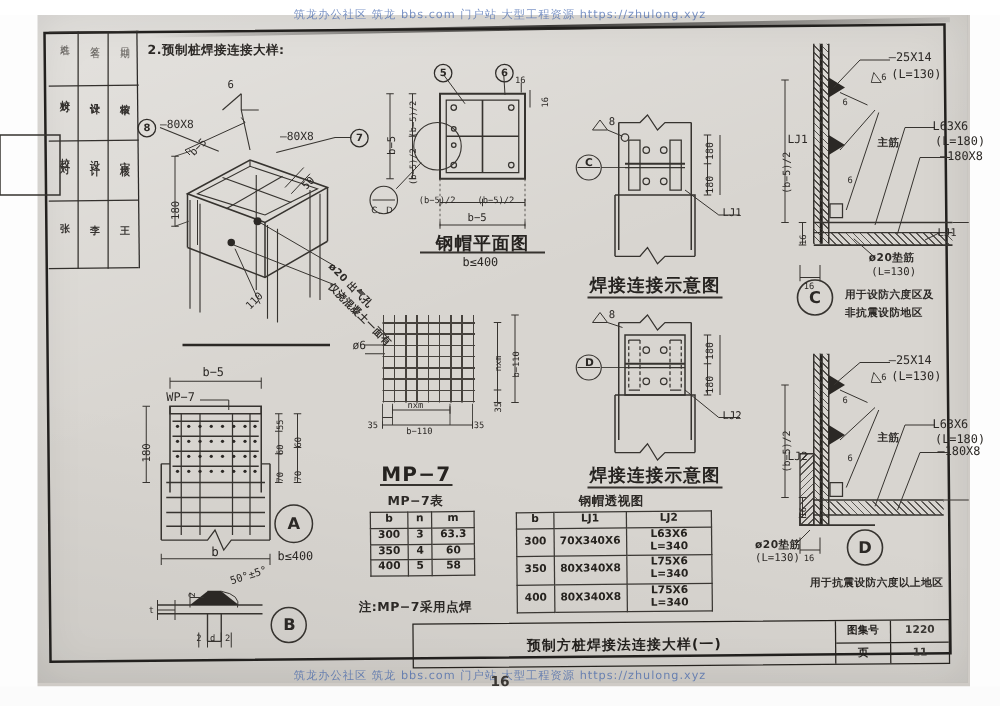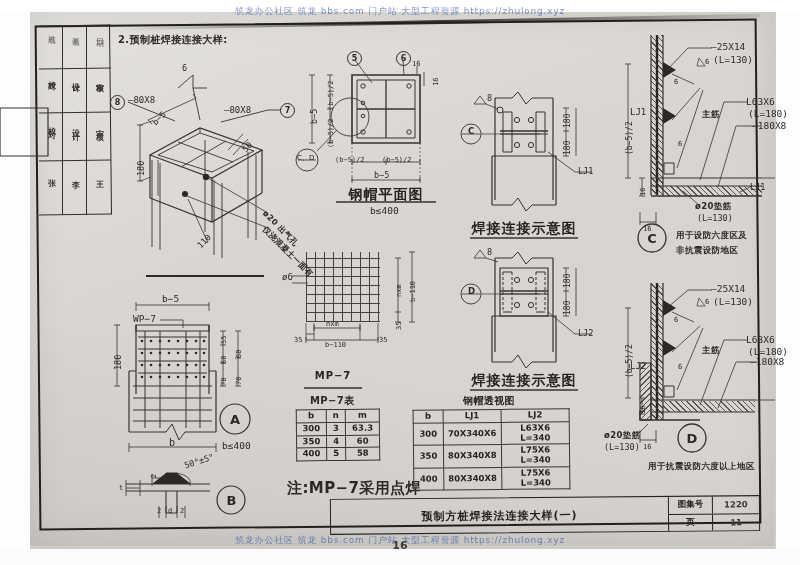--- a/index.html
+++ b/index.html
@@ -586,21 +586,21 @@
     <span>6</span>
   </div>
   <div class="lbl num sm" style="left:412px; top:60px;">16</div>
   <div class="lbl num sm rot90" style="left:432px; top:86px;">16</div>
   <div class="lbl num rot90" style="left:309px; top:124px;">b−5</div>
   <div class="lbl num sm rot90" style="left:327px; top:110px;">(b−5)/2</div>
   <div class="lbl num sm rot90" style="left:327px; top:148px;">(b−5)/2</div>
   <div class="lbl num sm" style="left:335px; top:156px;">(b−5)/2</div>
   <div class="lbl num sm" style="left:382px; top:156px;">(b−5)/2</div>
   <div class="lbl num" style="left:374px; top:170px;">b−5</div>
-  <div class="lbl sm" style="left:297px; top:153px;">C、D</div>
+  <div class="lbl sm" style="left:297px; top:163px;">C、D</div>
   <div class="underline-title" style="left:336px; top:186px; width:100px;">钢帽平面图</div>
   <div class="lbl num" style="left:370px; top:205px; font-size:9.5px;">b≤400</div>
 
   <div class="lbl num" style="left:487px; top:93px;">8</div>
   <div class="lbl" style="left:468px; top:126px; font-weight:700;">C</div>
   <div class="lbl num rot90" style="left:563px; top:128px; font-size:8px;">180</div>
   <div class="lbl num rot90" style="left:563px; top:155px; font-size:8px;">180</div>
   <div class="lbl num" style="left:578px; top:166px;">LJ1</div>
   <div class="underline-title" style="left:466px; top:220px; width:116px;">焊接连接示意图</div>
 
@@ -612,21 +612,21 @@
   <div class="underline-title" style="left:466px; top:372px; width:116px;">焊接连接示意图</div>
 
   <div class="lbl num" style="left:282px; top:272px; font-size:9px;">ø6</div>
   <div class="lbl num sm" style="left:326px; top:320px;">nxm</div>
   <div class="lbl num sm rot90" style="left:395px; top:297px;">nxm</div>
   <div class="lbl num sm" style="left:325px; top:341px;">b−110</div>
   <div class="lbl num sm rot90" style="left:409px; top:302px;">b−110</div>
   <div class="lbl num sm" style="left:294px; top:336px;">35</div>
   <div class="lbl num sm" style="left:379px; top:336px;">35</div>
   <div class="lbl num sm rot90" style="left:395px; top:330px;">35</div>
-  <div class="underline-title" style="left:300px; top:370px; width:66px; font-size:10px;">MP−7</div>
+  <div class="underline-title" style="left:300px; top:370px; width:66px; font-size:16px;">MP−7</div>
 
   <div class="lbl num" style="left:133px; top:313px; font-size:9.5px;">WP−7</div>
   <div class="lbl num" style="left:162px; top:293px; font-size:9.5px;">b−5</div>
   <div class="lbl num rot90" style="left:113px; top:370px;">180</div>
   <div class="lbl num sm rot90" style="left:220px; top:344px;">55</div>
   <div class="lbl num sm rot90" style="left:220px; top:364px;">60</div>
   <div class="lbl num sm rot90" style="left:235px; top:358px;">60</div>
   <div class="lbl num sm rot90" style="left:220px; top:386px;">70</div>
   <div class="lbl num sm rot90" style="left:235px; top:385px;">70</div>
   <div class="lbl num" style="left:169px; top:437px; font-size:10px;">b</div>
@@ -707,21 +707,21 @@
         <td>4</td>
         <td>60</td>
       </tr>
       <tr>
         <td>400</td>
         <td>5</td>
         <td>58</td>
       </tr>
     </tbody>
   </table>
-  <div class="lbl cn" style="left:287px; top:479px; font-size:15px;">注:MP−7采用点焊</div>
+  <div class="lbl cn" style="left:287px; top:479px; font-size:10px;">注:MP−7采用点焊</div>
 
   <div class="lbl cn" style="left:463px; top:394px; font-size:10px;">钢帽透视图</div>
   <table class="dwg" style="left:413px; top:409px; width:157px; transform:rotate(-0.6deg);">
     <thead>
       <tr>
         <th style="width:30px;">b</th>
         <th style="width:58px;">LJ1</th>
         <th style="width:69px;">LJ2</th>
       </tr>
     </thead>

